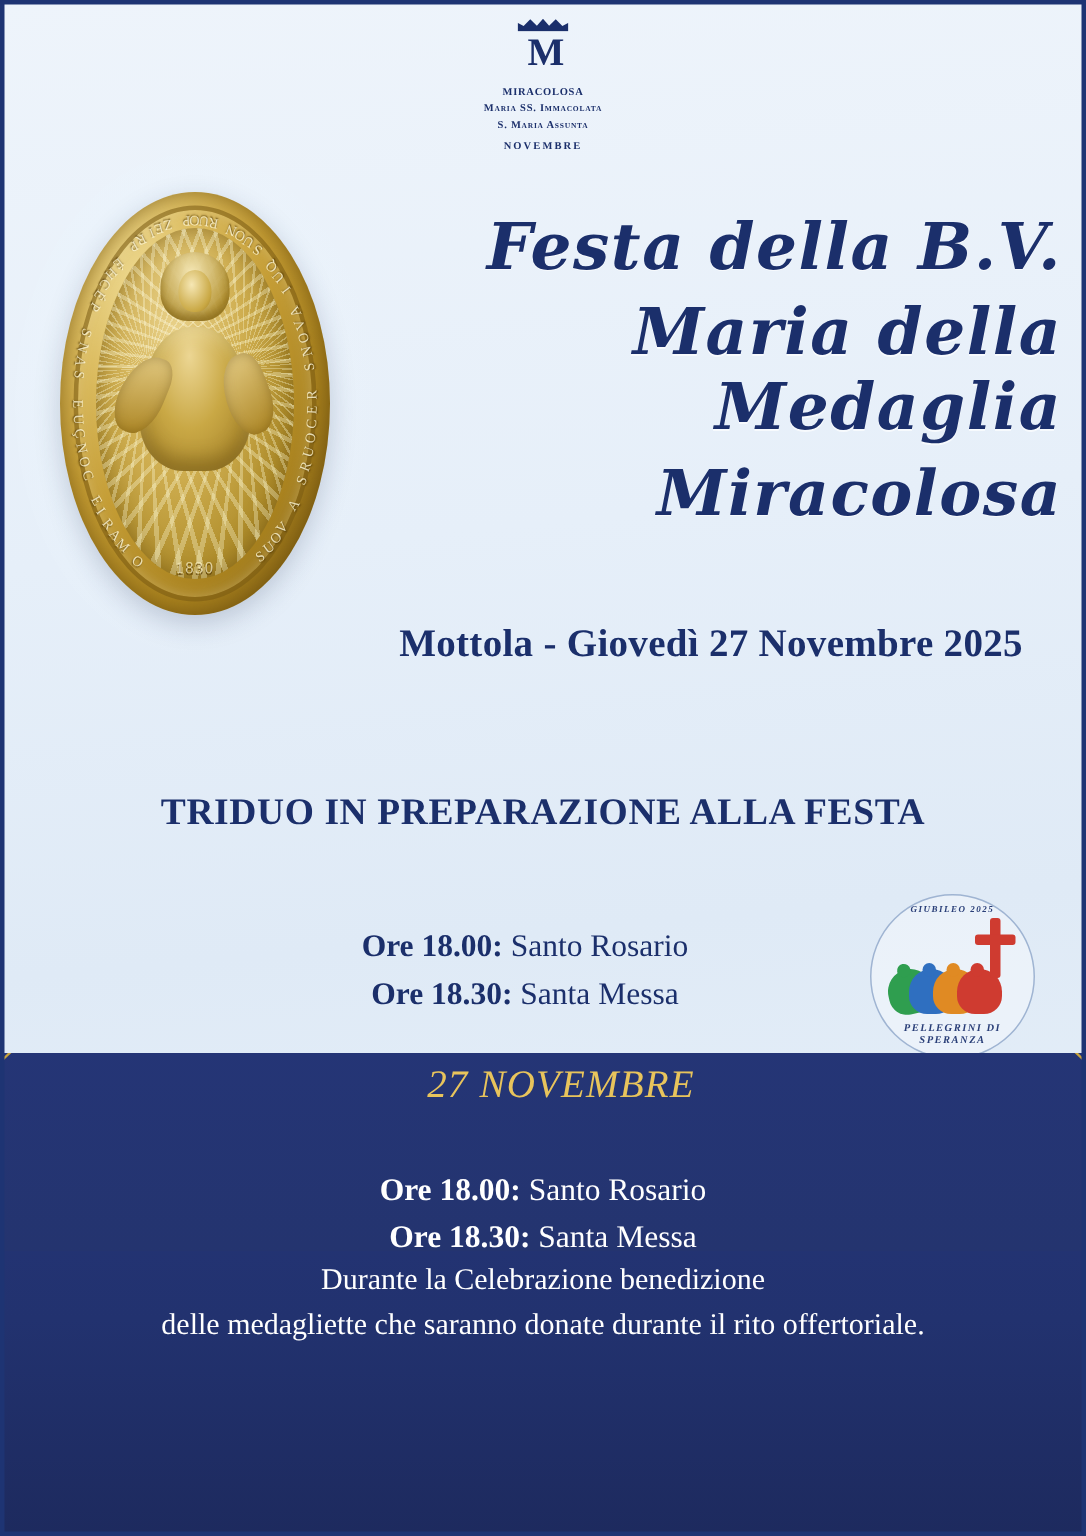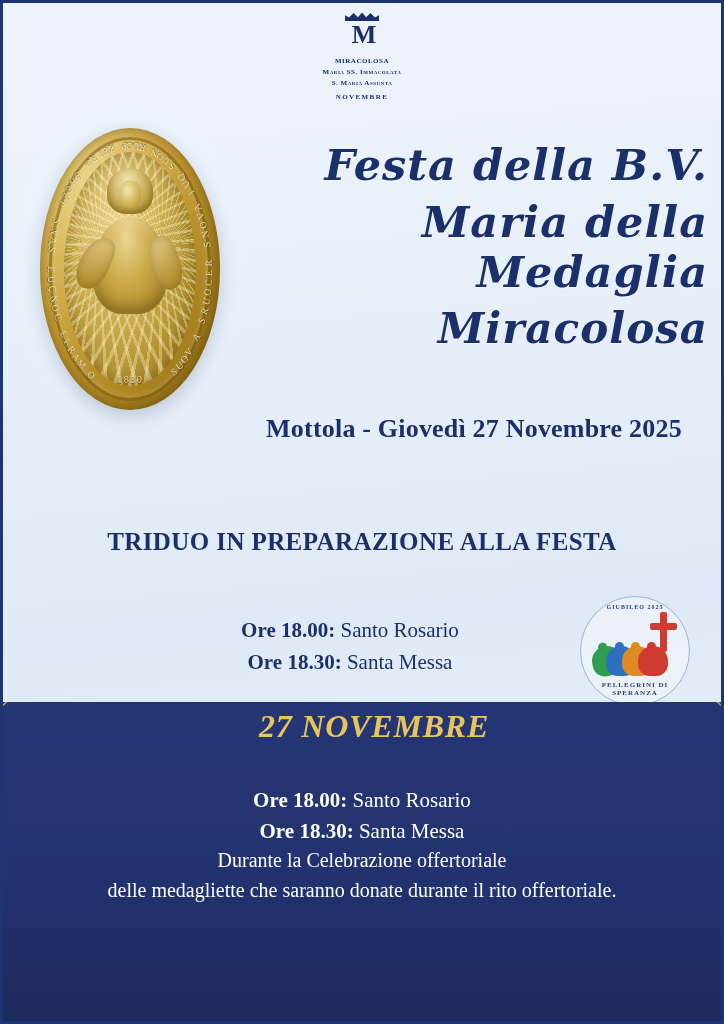--- a/index.html
+++ b/index.html
@@ -279,20 +279,21 @@
     background: rgba(255,255,255,0.35);
   }
   .jub-top-text, .jub-bot-text {
     position: absolute;
     left: 0; width: 100%;
     text-align: center;
     font-size: 6px;
     letter-spacing: 1px;
     color: #2a3f78;
     font-weight: bold;
+    font-style: italic;
   }
   .jub-top-text { top: 8px; }
   .jub-bot-text { bottom: 9px; font-size: 7px; }
   .jub-figures {
     position: absolute;
     left: 12px; top: 30px;
     width: 86px; height: 50px;
   }
   .jf {
     position: absolute;
@@ -352,22 +353,22 @@
   }
   .fest-title {
     margin-top: 46px;
     font-size: 27px;
     font-weight: bold;
     color: #e8c45c;
     letter-spacing: 0.6px;
   }
   .fest-date {
     margin-top: 6px;
-    font-size: 32px;
-    font-weight: bold;
+    font-size: 26px;
+    font-weight: normal;
     font-style: italic;
     color: #e8c45c;
     letter-spacing: 0.8px;
     padding-left: 24px;
   }
   .fest-sched {
     margin-top: 40px;
     font-size: 21px;
     line-height: 1.46;
     color: #ffffff;
@@ -536,19 +537,19 @@
       <div class="fest-date">27 NOVEMBRE</div>
       <div class="fest-sched">
         <div>
           <b>Ore 18.00:</b>
           <span>Santo Rosario</span>
         </div>
         <div>
           <b>Ore 18.30:</b>
           <span>Santa Messa</span>
         </div>
-        <div class="note">Durante la Celebrazione offertoriale</div>
+        <div class="note">Durante la Celebrazione benedizione</div>
         <div class="note2">delle medagliette che saranno donate durante il rito offertoriale.</div>
       </div>
     </div>
   </div>
 
 </div>
 
 </body></html>

